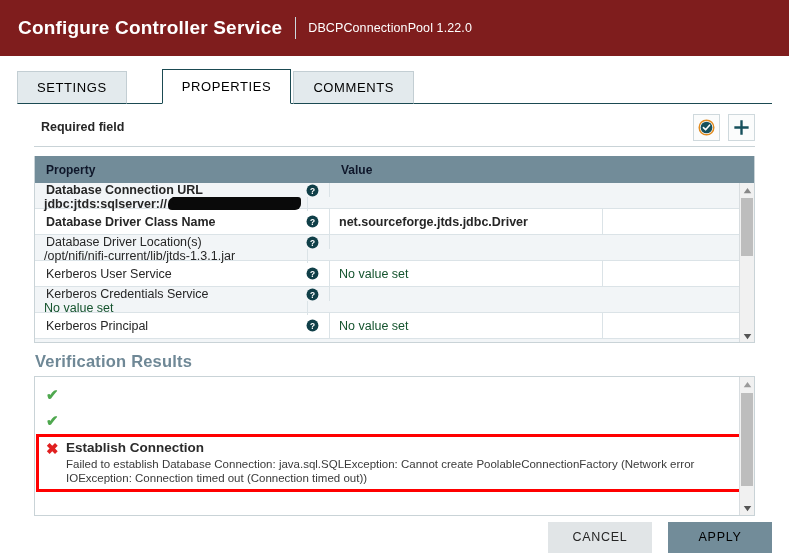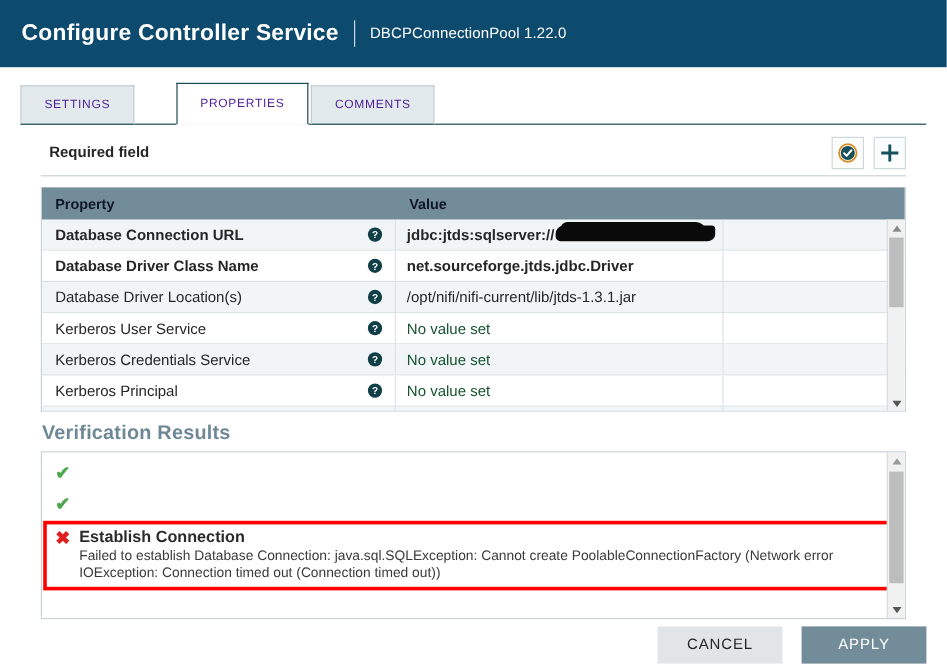--- a/index.html
+++ b/index.html
@@ -14,21 +14,21 @@
   #app {
     position: relative;
     width: 789px;
     height: 558px;
     background: #ffffff;
   }
 
   
   .dialog-header {
     height: 56px;
-    background: #0c4a6e;
+    background: #7f1d1d;
     display: flex;
     align-items: center;
     padding: 0 0 0 18px;
   }
   .dialog-title {
     color: #ffffff;
     font-size: 19px;
     font-weight: bold;
     letter-spacing: 0.2px;
   }
@@ -63,23 +63,23 @@
     height: 1px;
     background: #1b4a52;
     z-index: 0;
   }
   .tab {
     position: relative;
     z-index: 1;
     height: 33px;
     line-height: 31px;
     padding: 0 19px;
-    font-size: 10px;
+    font-size: 13px;
     letter-spacing: 0.6px;
-    color: #4c1d95;
+    color: #000000;
     background: #e3eaed;
     border: 1px solid #c3ced3;
     border-bottom: 1px solid #1b4a52;
     margin-right: 2px;
     cursor: pointer;
     white-space: nowrap;
   }
   .tab.active {
     background: #ffffff;
     border: 1px solid #1b4a52;
@@ -150,21 +150,21 @@
     overflow: hidden;
   }
   .prop-row {
     display: flex;
     height: 26px;
     align-items: stretch;
     border-bottom: 1px solid #dbe3e7;
     font-size: 12.5px;
     color: #262626;
   }
-  .prop-row.odd { background: #f2f5f7; }
+  .prop-row.odd { background: #f2f5f7; flex-direction: column; }
   .prop-row.even { background: #ffffff; }
 
   .cell-name {
     width: 295px; flex: none;
     display: flex; align-items: center;
     padding-left: 11px;
     border-right: 1px solid #dbe3e7;
     position: relative;
   }
   .cell-name .nm { flex: 1; }
@@ -296,21 +296,21 @@
     height: 31px;
     min-width: 104px;
     padding: 0 18px;
     font-size: 12.5px;
     letter-spacing: 0.7px;
     border: none;
     cursor: pointer;
     font-family: "Liberation Sans", sans-serif;
   }
   .btn-cancel { background: #e1e5e7; color: #262626; }
-  .btn-apply  { background: #728c99; color: #ffffff; }
+  .btn-apply  { background: #728c99; color: #000000; }
 </style>
 </head>
 <body>
 
 <div id="app">
 
   <div class="dialog-header">
     <span class="dialog-title">Configure Controller Service</span>
     <span class="title-divider"></span>
     <span class="dialog-subtitle">DBCPConnectionPool 1.22.0</span>

